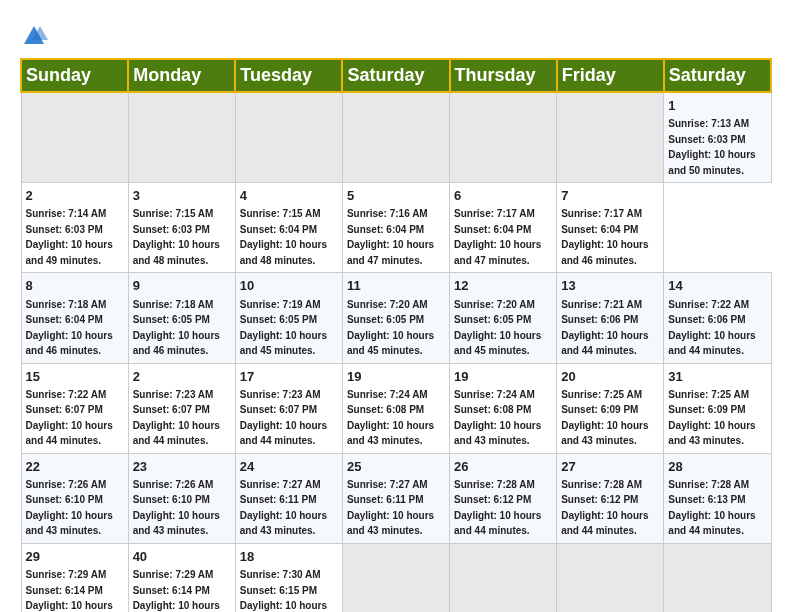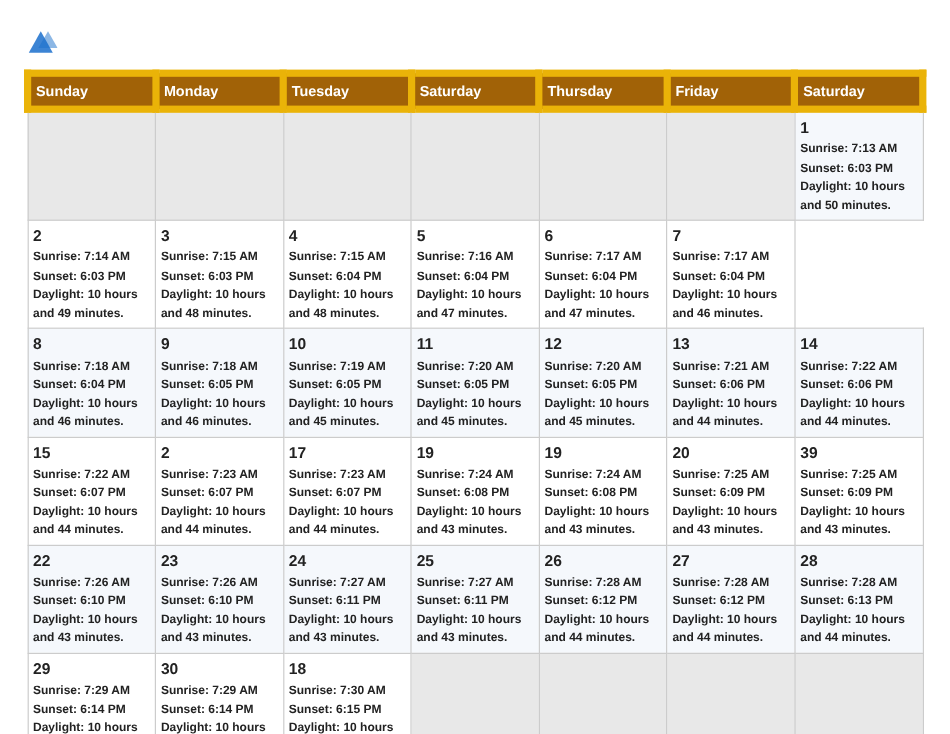--- a/index.html
+++ b/index.html
@@ -57,27 +57,27 @@
     .subtitle {
       font-size: 16px;
       color: #444;
     }
     table {
       width: 100%;
       border-collapse: collapse;
       font-size: 10.5px;
     }
     thead tr th {
-      background-color: #a16207;
+      background-color: #4d7c0f;
       color: #fff;
       padding: 5px 4px;
       text-align: left;
-      font-size: 12px;
+      font-size: 18px;
       font-weight: bold;
-      border: 6px solid #eab308;
+      border: 2px solid #eab308;
     }
     tbody tr td {
       border: 1px solid #ccc;
       padding: 4px 4px;
       vertical-align: top;
       background: #fff;
       color: #222;
       line-height: 1.4;
       min-width: 100px;
     }
@@ -161,34 +161,34 @@
           <td><span class="day-num">13</span><span class="day-info">Sunrise: 7:21 AM<br>Sunset: 6:06 PM<br>Daylight: 10 hours and 44 minutes.</span></td>
           <td><span class="day-num">14</span><span class="day-info">Sunrise: 7:22 AM<br>Sunset: 6:06 PM<br>Daylight: 10 hours and 44 minutes.</span></td>
         </tr>
         <tr>
           <td><span class="day-num">15</span><span class="day-info">Sunrise: 7:22 AM<br>Sunset: 6:07 PM<br>Daylight: 10 hours and 44 minutes.</span></td>
           <td><span class="day-num">2</span><span class="day-info">Sunrise: 7:23 AM<br>Sunset: 6:07 PM<br>Daylight: 10 hours and 44 minutes.</span></td>
           <td><span class="day-num">17</span><span class="day-info">Sunrise: 7:23 AM<br>Sunset: 6:07 PM<br>Daylight: 10 hours and 44 minutes.</span></td>
           <td><span class="day-num">19</span><span class="day-info">Sunrise: 7:24 AM<br>Sunset: 6:08 PM<br>Daylight: 10 hours and 43 minutes.</span></td>
           <td><span class="day-num">19</span><span class="day-info">Sunrise: 7:24 AM<br>Sunset: 6:08 PM<br>Daylight: 10 hours and 43 minutes.</span></td>
           <td><span class="day-num">20</span><span class="day-info">Sunrise: 7:25 AM<br>Sunset: 6:09 PM<br>Daylight: 10 hours and 43 minutes.</span></td>
-          <td><span class="day-num">39</span><span class="day-info">Sunrise: 7:25 AM<br>Sunset: 6:09 PM<br>Daylight: 10 hours and 43 minutes.</span></td>
+          <td><span class="day-num">31</span><span class="day-info">Sunrise: 7:25 AM<br>Sunset: 6:09 PM<br>Daylight: 10 hours and 43 minutes.</span></td>
         </tr>
         <tr>
           <td><span class="day-num">22</span><span class="day-info">Sunrise: 7:26 AM<br>Sunset: 6:10 PM<br>Daylight: 10 hours and 43 minutes.</span></td>
           <td><span class="day-num">23</span><span class="day-info">Sunrise: 7:26 AM<br>Sunset: 6:10 PM<br>Daylight: 10 hours and 43 minutes.</span></td>
           <td><span class="day-num">24</span><span class="day-info">Sunrise: 7:27 AM<br>Sunset: 6:11 PM<br>Daylight: 10 hours and 43 minutes.</span></td>
           <td><span class="day-num">25</span><span class="day-info">Sunrise: 7:27 AM<br>Sunset: 6:11 PM<br>Daylight: 10 hours and 43 minutes.</span></td>
           <td><span class="day-num">26</span><span class="day-info">Sunrise: 7:28 AM<br>Sunset: 6:12 PM<br>Daylight: 10 hours and 44 minutes.</span></td>
           <td><span class="day-num">27</span><span class="day-info">Sunrise: 7:28 AM<br>Sunset: 6:12 PM<br>Daylight: 10 hours and 44 minutes.</span></td>
           <td><span class="day-num">28</span><span class="day-info">Sunrise: 7:28 AM<br>Sunset: 6:13 PM<br>Daylight: 10 hours and 44 minutes.</span></td>
         </tr>
         <tr>
           <td><span class="day-num">29</span><span class="day-info">Sunrise: 7:29 AM<br>Sunset: 6:14 PM<br>Daylight: 10 hours and 44 minutes.</span></td>
-          <td><span class="day-num">30</span><span class="day-info">Sunrise: 7:29 AM<br>Sunset: 6:14 PM<br>Daylight: 10 hours and 44 minutes.</span></td>
+          <td><span class="day-num">40</span><span class="day-info">Sunrise: 7:29 AM<br>Sunset: 6:14 PM<br>Daylight: 10 hours and 44 minutes.</span></td>
           <td><span class="day-num">18</span><span class="day-info">Sunrise: 7:30 AM<br>Sunset: 6:15 PM<br>Daylight: 10 hours and 45 minutes.</span></td>
           <td class="empty-cell">&nbsp;</td>
           <td class="empty-cell">&nbsp;</td>
           <td class="empty-cell">&nbsp;</td>
           <td class="empty-cell">&nbsp;</td>
         </tr>
       </tbody>
   </table>
 </div>
 

